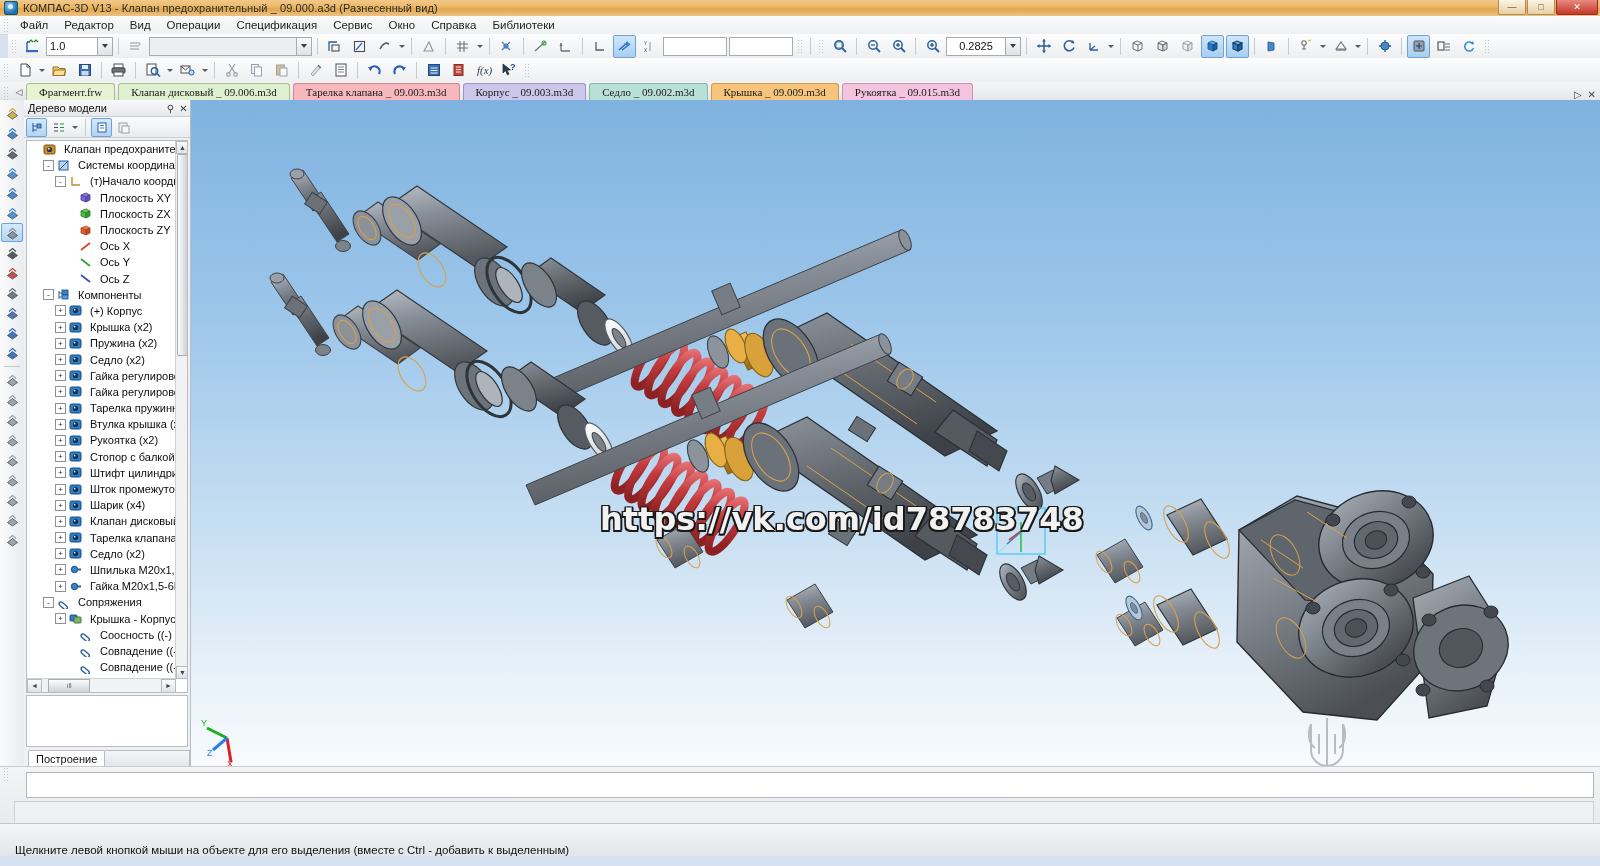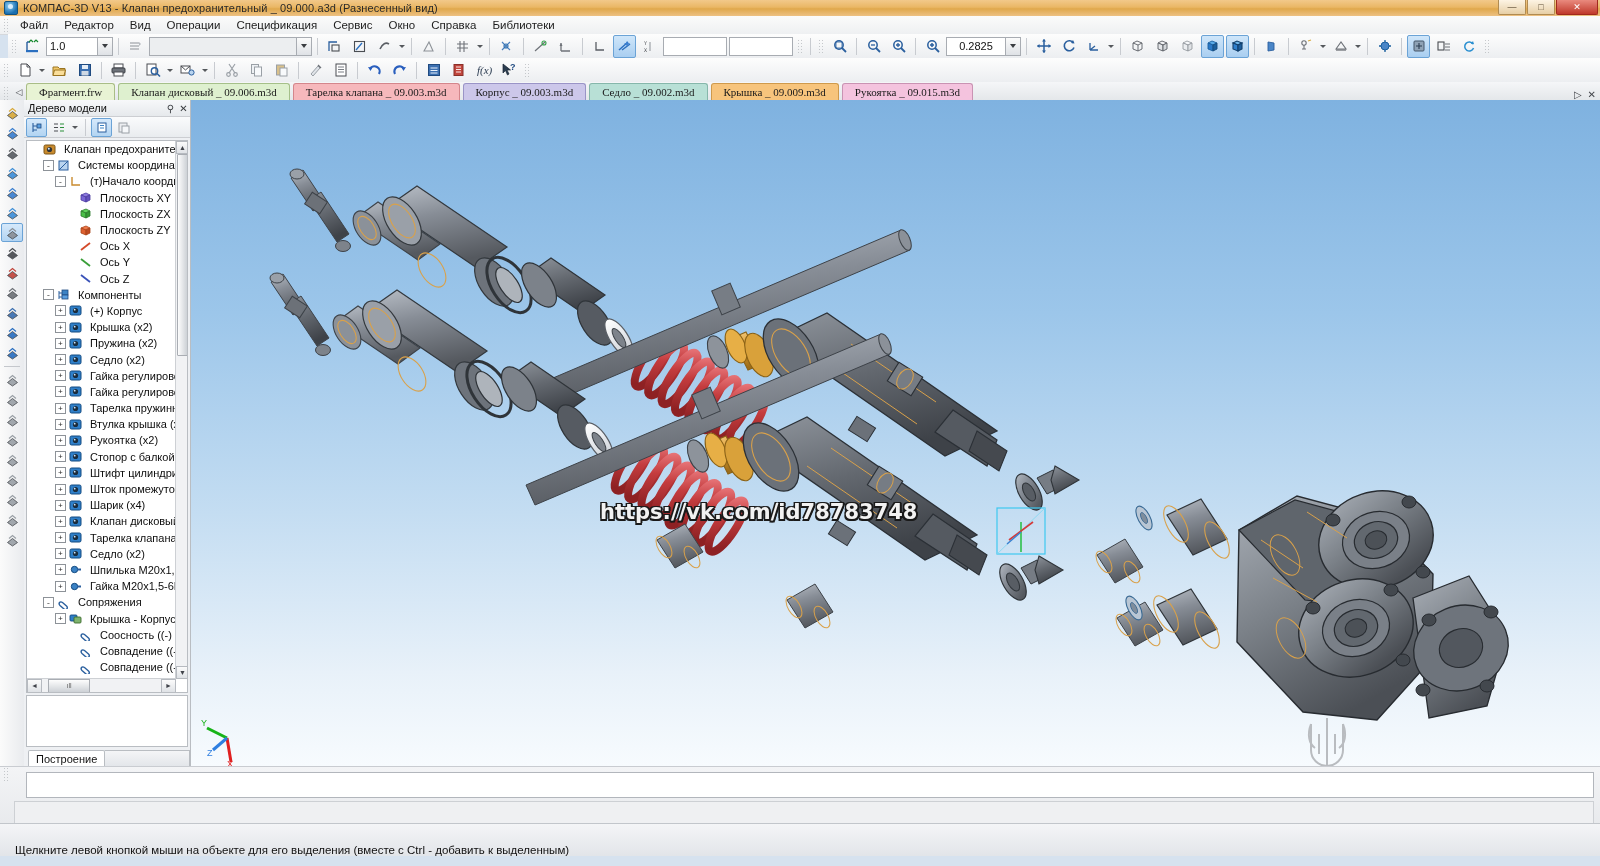--- a/index.html
+++ b/index.html
@@ -156,21 +156,21 @@
   .btab-rest{flex:1 1 auto;height:15px;border:1px solid #b9bdc2;border-left:none;border-bottom:none;
     background:linear-gradient(to bottom,#f4f5f7,#e3e6ea);}
 
   
   .viewport{
     position:absolute;left:191px;top:100px;width:1409px;height:666px;
     background:linear-gradient(to bottom,#7fb2e0 0%,#9cc6ea 32%,#c4ddf2 62%,#e8f1f9 86%,#f7fbfe 100%);
     overflow:hidden;
   }
   .watermark{
-    position:absolute;left:409px;top:400px;font-size:21px;font-weight:bold;
+    position:absolute;left:409px;top:400px;font-size:32px;font-weight:bold;
     color:#f2f2f2;letter-spacing:0px;
     text-shadow:-1.5px -1.5px 0 #1a1a1a,1.5px -1.5px 0 #1a1a1a,-1.5px 1.5px 0 #1a1a1a,
       1.5px 1.5px 0 #1a1a1a,0 2px 0 #1a1a1a,2px 0 0 #1a1a1a;
     font-family:"DejaVu Sans",sans-serif;white-space:nowrap;
   }
   .logo{position:absolute;left:1110px;top:612px;display:flex;align-items:center;gap:6px;}
   .logo-text{font-size:34px;font-weight:bold;color:#141414;letter-spacing:-1px;
     font-family:"Liberation Sans",sans-serif;text-shadow:1px 1px 2px rgba(255,255,255,.6);}
   .axistriad{position:absolute;left:6px;top:612px;}
 

